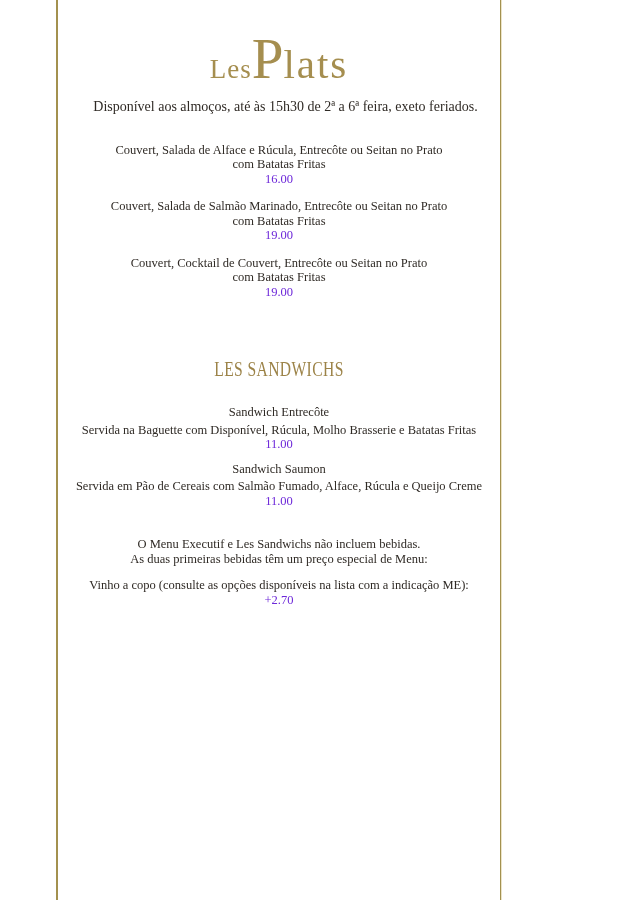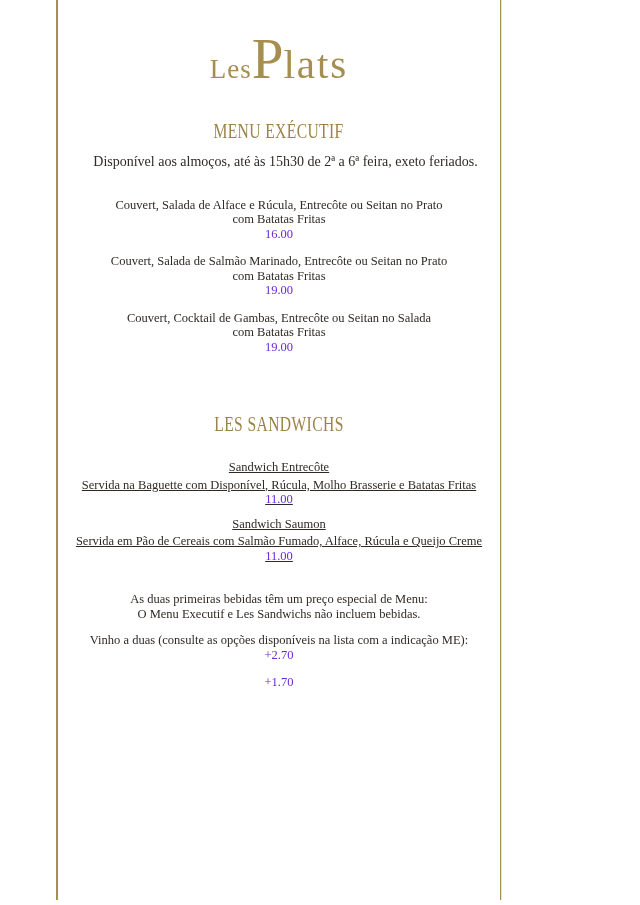--- a/index.html
+++ b/index.html
@@ -68,59 +68,58 @@
   .mi-item { margin-bottom: 13px; }
   .mi-item p,
   .sw-item p,
   .notes p,
   .supp p {
     font-size: 12.5px;
     line-height: 14.5px;
   }
   .price { color: #6d28d9; }
 
-  .sw-group { margin-top: 25px; text-decoration: underline; }
+  .sw-group { margin-top: 25px; }
   .sw-item { margin-bottom: 10px; }
   .sw-item .sw-name { margin-bottom: 3px; }
 
   .notes { margin-top: 29px; }
   .supp-wine { margin-top: 12px; }
   .supp-soft { margin-top: 13px; }
 </style>
 </head>
 <body>
 
 <div class="page">
   <div class="rule rule-left"></div>
   <div class="rule rule-right"></div>
 
   <div class="content">
 
     <div class="logo"><span class="logo-les">Les</span><span class="logo-p">P</span><span class="logo-rest">lats</span></div>
 
-    <h2 class="section-title title-menu-executif"><span class="st-inner">MENU EXÉCUTIF</span></h2>
 
     <p class="availability">Disponível aos almoços, até às 15h30 de 2ª a 6ª feira, exeto feriados.</p>
 
     <div class="items-group">
 
       <div class="mi-item">
         <p>Couvert, Salada de Alface e Rúcula, Entrecôte ou Seitan no Prato</p>
         <p>com Batatas Fritas</p>
         <p class="price">16.00</p>
       </div>
 
       <div class="mi-item">
         <p>Couvert, Salada de Salmão Marinado, Entrecôte ou Seitan no Prato</p>
         <p>com Batatas Fritas</p>
         <p class="price">19.00</p>
       </div>
 
       <div class="mi-item">
-        <p>Couvert, Cocktail de Gambas, Entrecôte ou Seitan no Salada</p>
+        <p>Couvert, Cocktail de Couvert, Entrecôte ou Seitan no Prato</p>
         <p>com Batatas Fritas</p>
         <p class="price">19.00</p>
       </div>
 
     </div>
 
     <h2 class="section-title title-les-sandwichs"><span class="st-inner">LES SANDWICHS</span></h2>
 
     <div class="sw-group">
 
@@ -132,27 +131,26 @@
 
       <div class="sw-item">
         <p class="sw-name">Sandwich Saumon</p>
         <p>Servida em Pão de Cereais com Salmão Fumado, Alface, Rúcula e Queijo Creme</p>
         <p class="price">11.00</p>
       </div>
 
     </div>
 
     <div class="notes">
+      <p>O Menu Executif e Les Sandwichs não incluem bebidas.</p>
       <p>As duas primeiras bebidas têm um preço especial de Menu:</p>
-      <p>O Menu Executif e Les Sandwichs não incluem bebidas.</p>
     </div>
 
     <div class="supp supp-wine">
-      <p>Vinho a duas (consulte as opções disponíveis na lista com a indicação ME):</p>
+      <p>Vinho a copo (consulte as opções disponíveis na lista com a indicação ME):</p>
       <p class="price">+2.70</p>
     </div>
 
     <div class="supp supp-soft">
-      <p class="price">+1.70</p>
     </div>
 
   </div>
 </div>
 
 </body></html>

